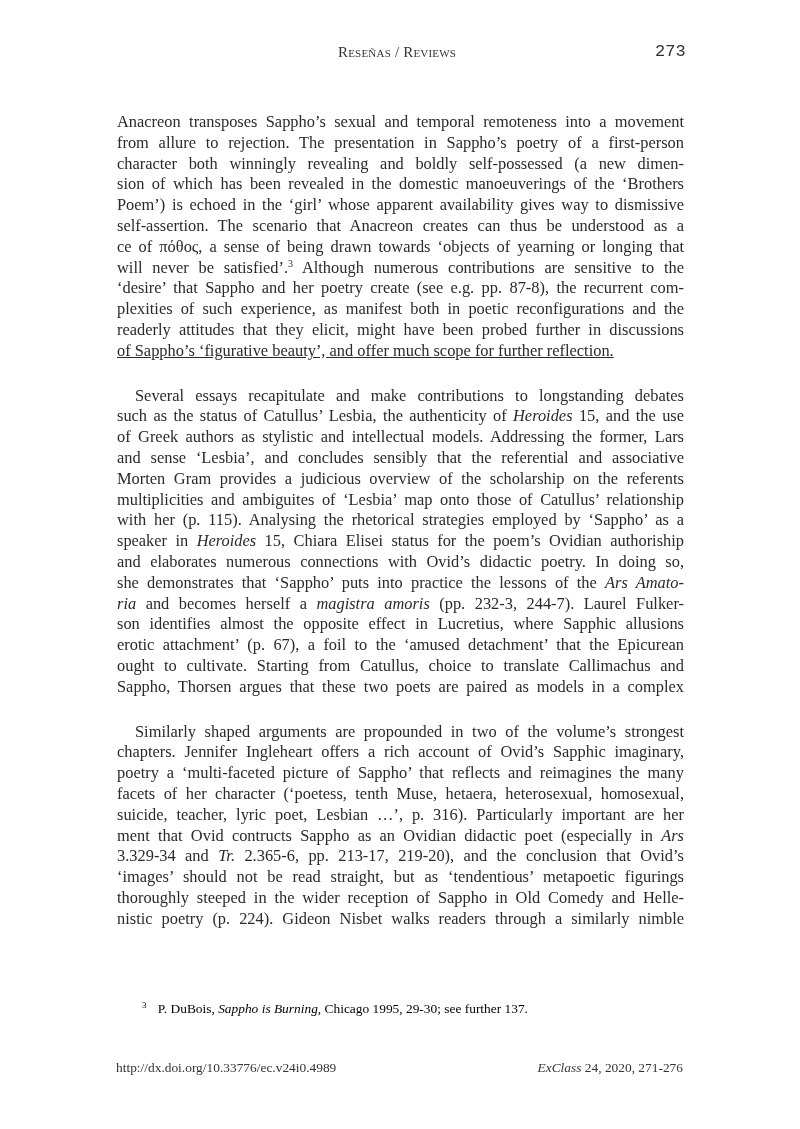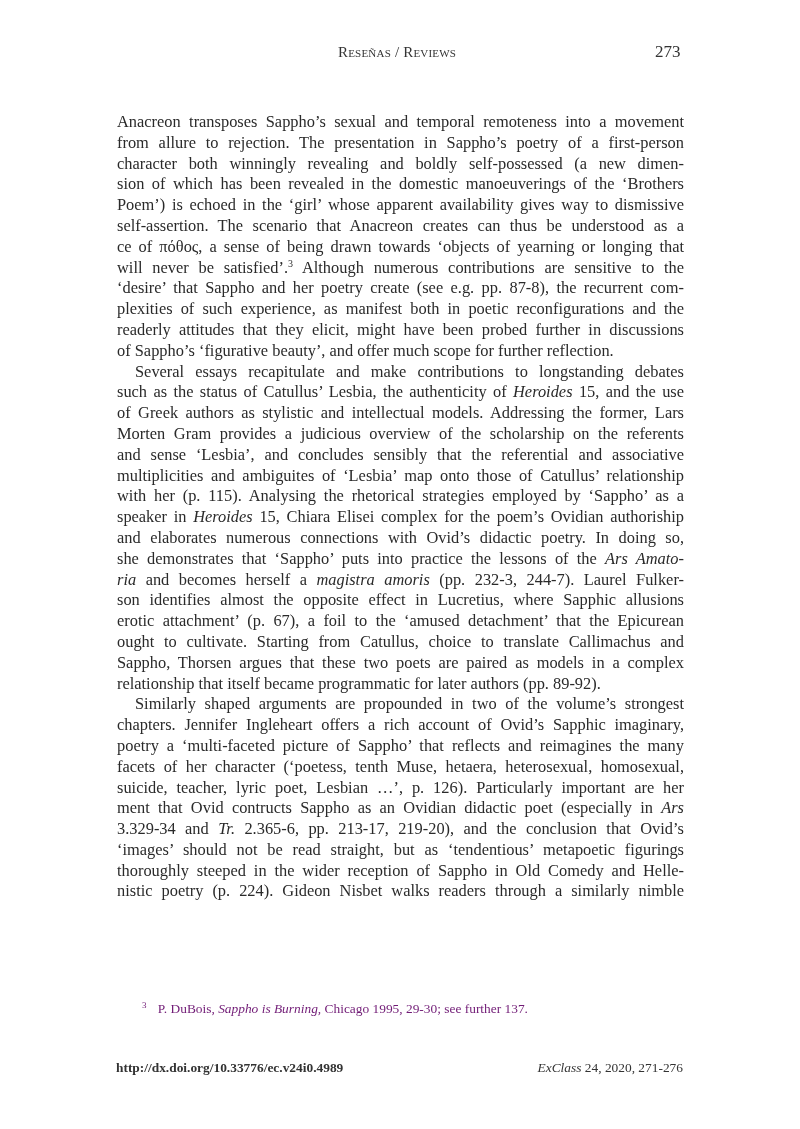--- a/index.html
+++ b/index.html
@@ -1,32 +1,32 @@
 <!DOCTYPE html>
 <html><head>
 <meta charset="utf-8">
 <style>
   html, body { margin: 0; padding: 0; background: #ffffff; }
   body { width: 800px; height: 1129px; position: relative; overflow: hidden;
          font-family: "Liberation Serif", "DejaVu Serif", serif; color: #2a2a2a; }
   .header { position: absolute; top: 44px; left: 0; width: 688px; height: 24px; }
   .running-head { position: absolute; left: 338px; top: 0; font-size: 15px; letter-spacing: 0.2px;
                   font-variant: small-caps; color: #333; }
-  .page-number { position: absolute; left: 655px; top: -2px; font-size: 17px; color: #333; }
+  .page-number { position: absolute; left: 655px; top: -2px; font-size: 17px; color: #333; font-family: Liberation Mono, monospace; }
   .body { position: absolute; left: 117px; top: 112px; width: 567px; }
   .line { display: block; height: 20.8px; line-height: 20.8px; font-size: 16.4px;
           white-space: nowrap; text-align: justify; text-align-last: justify; }
-  .line.last { text-align-last: left; }
-  .line.indent { padding-left: 18px; }
+  .line.last { text-align-last: left; text-decoration: underline; }
+  .line.indent { padding-left: 18px; margin-top: 24px; }
   .line i { font-style: italic; }
   sup { font-size: 10px; line-height: 0; vertical-align: 6px; }
-  .footnote { position: absolute; left: 142px; top: 1000px; font-size: 13.4px; color: #701a75; }
+  .footnote { position: absolute; left: 142px; top: 1000px; font-size: 13.4px; color: #000000; }
   .footnote .fn-mark { font-size: 9px; vertical-align: 5px; margin-right: 8px; }
   .footer { position: absolute; top: 1060px; left: 0; width: 800px; font-size: 13.4px; color: #333; }
-  .doi { position: absolute; left: 116px; top: 0; font-weight: bold; }
+  .doi { position: absolute; left: 116px; top: 0; }
   .citation { position: absolute; right: 117px; top: 0; }
 </style>
 </head>
 <body>
 
 <div class="header">
   <span class="running-head">Reseñas / Reviews</span>
   <span class="page-number">273</span>
 </div>
 
@@ -39,38 +39,37 @@
     <span class="line"><span>self-assertion. The scenario that Anacreon creates can thus be understood as a</span></span>
     <span class="line"><span>ce of πόθος, a sense of being drawn towards ‘objects of yearning or longing that</span></span>
     <span class="line"><span>will never be satisfied’.</span><sup>3</sup><span> Although numerous contributions are sensitive to the</span></span>
     <span class="line"><span>‘desire’ that Sappho and her poetry create (see e.g. pp. 87-8), the recurrent com-</span></span>
     <span class="line"><span>plexities of such experience, as manifest both in poetic reconfigurations and the</span></span>
     <span class="line"><span>readerly attitudes that they elicit, might have been probed further in discussions</span></span>
     <span class="line last"><span>of Sappho’s ‘figurative beauty’, and offer much scope for further reflection.</span></span>
     <span class="line indent"><span>Several essays recapitulate and make contributions to longstanding debates</span></span>
     <span class="line"><span>such as the status of Catullus’ Lesbia, the authenticity of </span><i>Heroides</i><span> 15, and the use</span></span>
     <span class="line"><span>of Greek authors as stylistic and intellectual models. Addressing the former, Lars</span></span>
+    <span class="line"><span>and sense ‘Lesbia’, and concludes sensibly that the referential and associative</span></span>
     <span class="line"><span>Morten Gram provides a judicious overview of the scholarship on the referents</span></span>
-    <span class="line"><span>and sense ‘Lesbia’, and concludes sensibly that the referential and associative</span></span>
     <span class="line"><span>multiplicities and ambiguites of ‘Lesbia’ map onto those of Catullus’ relationship</span></span>
     <span class="line"><span>with her (p. 115). Analysing the rhetorical strategies employed by ‘Sappho’ as a</span></span>
-    <span class="line"><span>speaker in </span><i>Heroides</i><span> 15, Chiara Elisei complex for the poem’s Ovidian authoriship</span></span>
+    <span class="line"><span>speaker in </span><i>Heroides</i><span> 15, Chiara Elisei status for the poem’s Ovidian authoriship</span></span>
     <span class="line"><span>and elaborates numerous connections with Ovid’s didactic poetry. In doing so,</span></span>
     <span class="line"><span>she demonstrates that ‘Sappho’ puts into practice the lessons of the </span><i>Ars Amato-</i></span>
     <span class="line"><i>ria</i><span> and becomes herself a </span><i>magistra amoris</i><span> (pp. 232-3, 244-7). Laurel Fulker-</span></span>
     <span class="line"><span>son identifies almost the opposite effect in Lucretius, where Sapphic allusions</span></span>
     <span class="line"><span>erotic attachment’ (p. 67), a foil to the ‘amused detachment’ that the Epicurean</span></span>
     <span class="line"><span>ought to cultivate. Starting from Catullus, choice to translate Callimachus and</span></span>
     <span class="line"><span>Sappho, Thorsen argues that these two poets are paired as models in a complex</span></span>
-    <span class="line last"><span>relationship that itself became programmatic for later authors (pp. 89-92).</span></span>
     <span class="line indent"><span>Similarly shaped arguments are propounded in two of the volume’s strongest</span></span>
     <span class="line"><span>chapters. Jennifer Ingleheart offers a rich account of Ovid’s Sapphic imaginary,</span></span>
     <span class="line"><span>poetry a ‘multi-faceted picture of Sappho’ that reflects and reimagines the many</span></span>
     <span class="line"><span>facets of her character (‘poetess, tenth Muse, hetaera, heterosexual, homosexual,</span></span>
-    <span class="line"><span>suicide, teacher, lyric poet, Lesbian …’, p. 126). Particularly important are her</span></span>
+    <span class="line"><span>suicide, teacher, lyric poet, Lesbian …’, p. 316). Particularly important are her</span></span>
     <span class="line"><span>ment that Ovid contructs Sappho as an Ovidian didactic poet (especially in </span><i>Ars</i></span>
     <span class="line"><span>3.329-34 and </span><i>Tr.</i><span> 2.365-6, pp. 213-17, 219-20), and the conclusion that Ovid’s</span></span>
     <span class="line"><span>‘images’ should not be read straight, but as ‘tendentious’ metapoetic figurings</span></span>
     <span class="line"><span>thoroughly steeped in the wider reception of Sappho in Old Comedy and Helle-</span></span>
     <span class="line"><span>nistic poetry (p. 224). Gideon Nisbet walks readers through a similarly nimble</span></span>
   </div>
 
 <div class="footnote" id="footnote">
   <span class="fn-mark">3</span>
   <span id="footnote-text"><span>P. DuBois, </span><i>Sappho is Burning,</i><span> Chicago 1995, 29-30; see further 137.</span></span>

